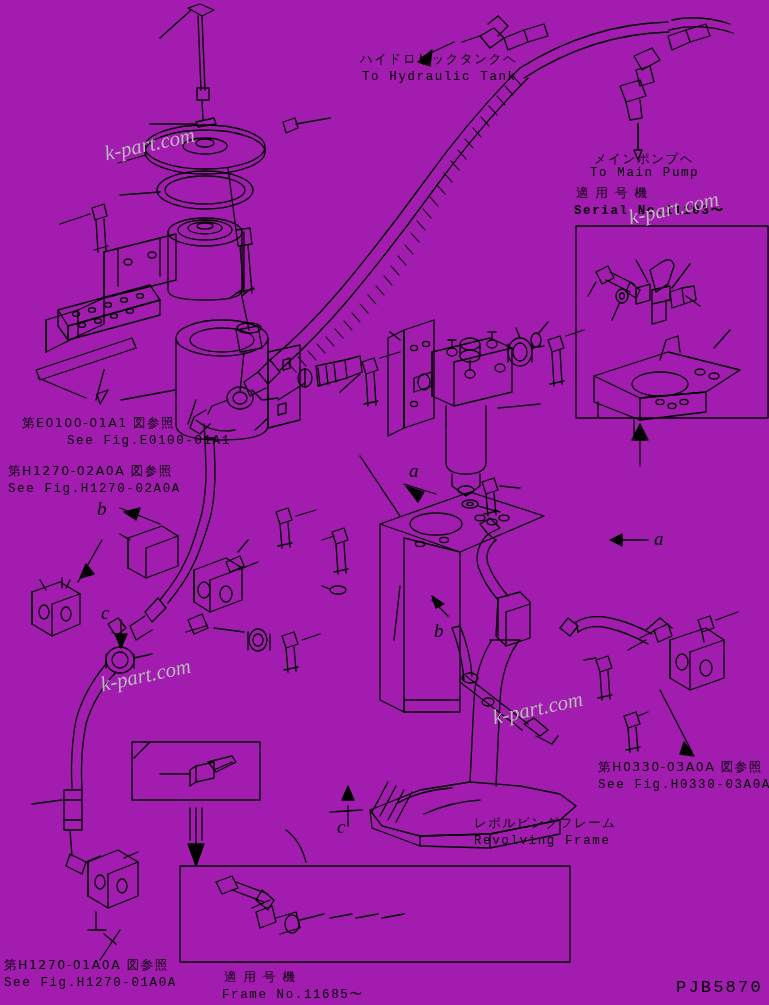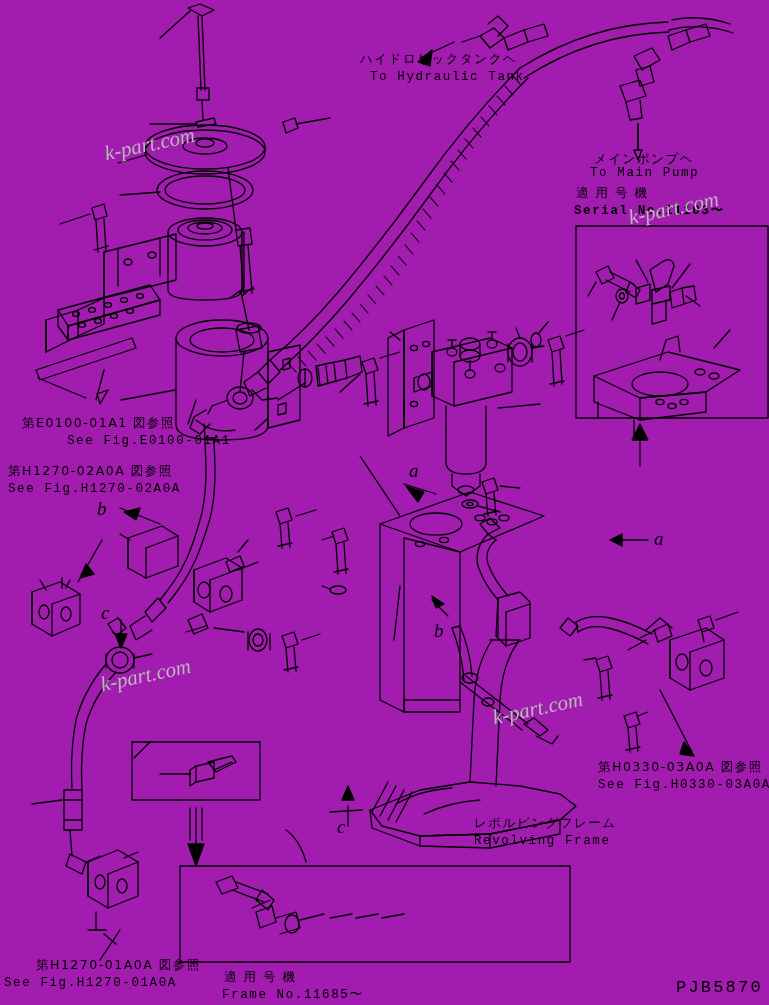--- a/index.html
+++ b/index.html
@@ -562,35 +562,35 @@
         <path d="M448 616 L432 600"></path>
         <path d="M444 604 L432 596 L436 608 Z" fill="#000"></path>
         <path d="M100 960 L120 930"></path>
         <path d="M134 758 L150 742"></path>
       </g>
 
     </g>
   </svg>
 
   <div class="lbl jp" style="left:360px; top:52px;">ハイドロリックタンクヘ</div>
-  <div class="lbl en" style="left:370px; top:70px;">To Hydraulic Tank</div>
+  <div class="lbl en" style="left:362px; top:70px;">To Hydraulic Tank</div>
 
   <div class="lbl jp" style="left:594px; top:152px;">メインポンプヘ</div>
   <div class="lbl en" style="left:590px; top:166px;">To Main Pump</div>
 
   <div class="lbl jp" style="left:576px; top:186px;">適 用 号 機</div>
   <div class="lbl en" style="left:574px; top:204px;font-weight:bold;">Serial No.11103〜</div>
 
   <div class="lbl jp" style="left:22px; top:416px;text-align:center;">第E0100-01A1 図参照</div>
   <div class="lbl en" style="left:20px; top:434px;margin-left:47px;">See Fig.E0100-01A1</div>
 
   <div class="lbl jp" style="left:8px; top:464px;">第H1270-02A0A 図参照</div>
   <div class="lbl en" style="left:8px; top:482px;">See Fig.H1270-02A0A</div>
 
-  <div class="lbl jp" style="left:4px; top:958px;margin-left:32px;">第H1270-01A0A 図参照</div>
+  <div class="lbl jp" style="left:4px; top:958px;">第H1270-01A0A 図参照</div>
   <div class="lbl en" style="left:4px; top:976px;">See Fig.H1270-01A0A</div>
 
   <div class="lbl jp" style="left:598px; top:760px;">第H0330-03A0A 図参照</div>
   <div class="lbl en" style="left:598px; top:778px;">See Fig.H0330-03A0A</div>
 
   <div class="lbl jp" style="left:474px; top:816px;">レボルビングフレーム</div>
   <div class="lbl en" style="left:474px; top:834px;">Revolving Frame</div>
 
   <div class="lbl jp" style="left:224px; top:970px;">適 用 号 機</div>
   <div class="lbl en" style="left:222px; top:988px;">Frame No.11685〜</div>

